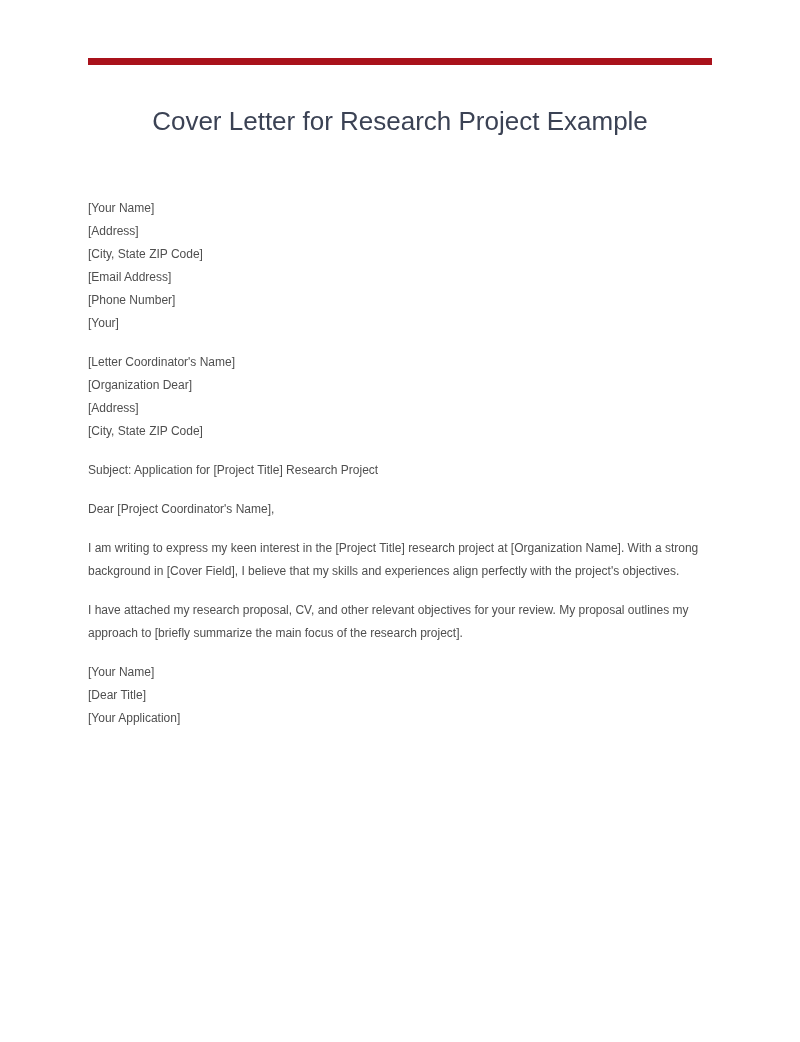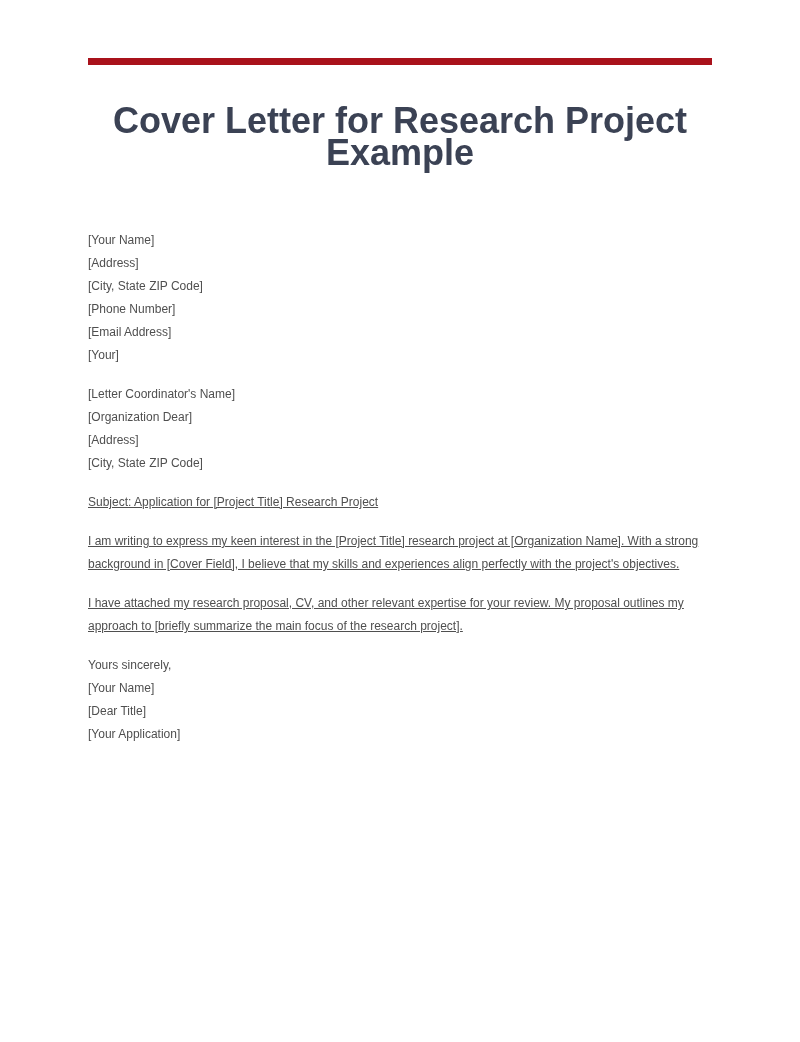--- a/index.html
+++ b/index.html
@@ -23,77 +23,76 @@
     margin-left: 88px;
   }
   .top-rule {
     margin-top: 58px;
     height: 7px;
     width: 100%;
     background: var(--accent-color, #a9121b);
   }
   .page-title {
     margin: 40px 0 0 0;
-    font-size: 36px;
+    font-size: 26px;
     line-height: 32px;
-    font-weight: 700;
+    font-weight: 400;
     text-align: center;
     color: var(--title-color, #3b4254);
   }
   .letter {
     margin-top: 60px;
     font-size: 12px;
     line-height: 23px;
     color: var(--body-color, #4f4f4f);
   }
   .block {
     margin: 0 0 16px 0;
   }
   .letter p {
     margin: 0 0 16px 0;
-    text-decoration: underline;
   }
   .letter .line {
     white-space: nowrap;
   }
 </style>
 </head>
 <body>
 
 <div class="page">
 
   <div class="top-rule"></div>
 
   <h1 class="page-title">Cover Letter for Research Project Example</h1>
 
   <div class="letter">
 
     <div class="block">
       <div class="line">[Your Name]</div>
       <div class="line">[Address]</div>
       <div class="line">[City, State ZIP Code]</div>
+      <div class="line">[Email Address]</div>
       <div class="line">[Phone Number]</div>
-      <div class="line">[Email Address]</div>
       <div class="line">[Your]</div>
     </div>
 
     <div class="block">
       <div class="line">[Letter Coordinator's Name]</div>
       <div class="line">[Organization Dear]</div>
       <div class="line">[Address]</div>
       <div class="line">[City, State ZIP Code]</div>
     </div>
 
     <p>Subject: Application for [Project Title] Research Project</p>
 
+    <p>Dear [Project Coordinator's Name],</p>
 
     <p>I am writing to express my keen interest in the [Project Title] research project at [Organization Name]. With a strong background in [Cover Field], I believe that my skills and experiences align perfectly with the project's objectives.</p>
-    <p>I have attached my research proposal, CV, and other relevant expertise for your review. My proposal outlines my approach to [briefly summarize the main focus of the research project].</p>
+    <p>I have attached my research proposal, CV, and other relevant objectives for your review. My proposal outlines my approach to [briefly summarize the main focus of the research project].</p>
 
     <div class="block">
-      <div class="line">Yours sincerely,</div>
       <div class="line">[Your Name]</div>
       <div class="line">[Dear Title]</div>
       <div class="line">[Your Application]</div>
     </div>
 
   </div>
 </div>
 
 </body></html>

